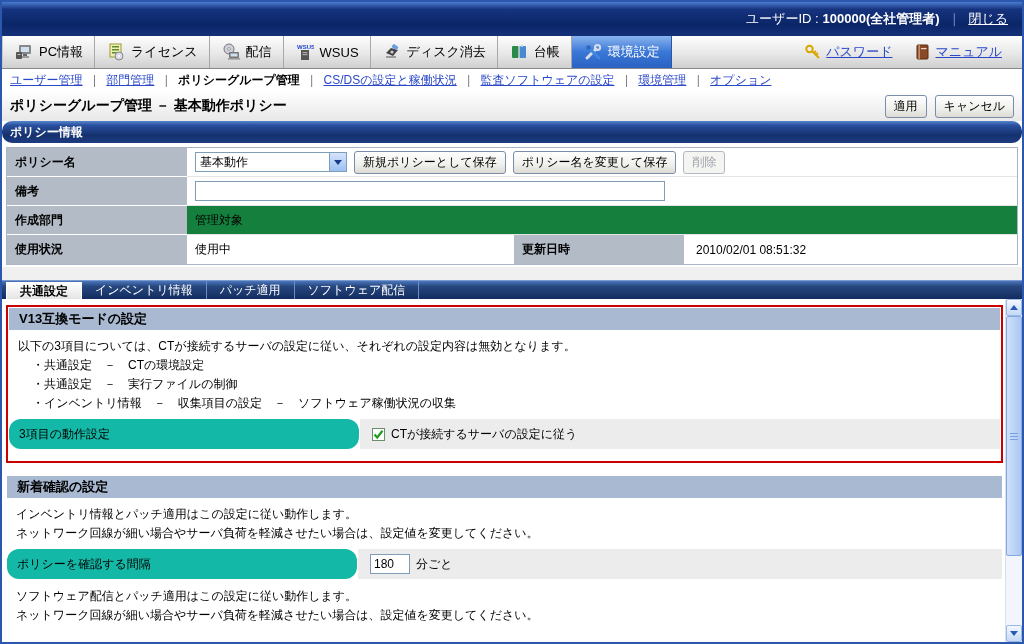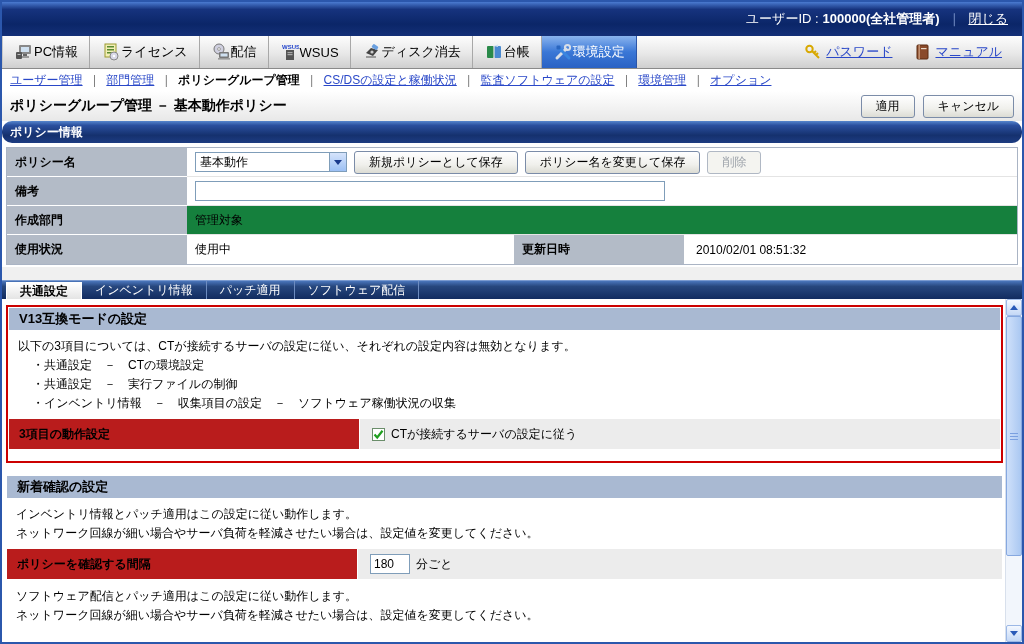--- a/index.html
+++ b/index.html
@@ -10,38 +10,38 @@
   .topbar { height:34px; flex:0 0 34px; background:linear-gradient(180deg,#4a7ad0 0%,#16337e 22%,#0b2668 65%,#143078 100%);
             display:flex; align-items:center; justify-content:flex-end; padding:0 14px; color:#fff; font-size:13px; }
   .topbar .uid-label { margin-right:4px; }
   .topbar .uid-value { font-weight:bold; }
   .topbar .tb-sep { margin:0 8px; color:#8aa4d8; }
   .topbar a.close { color:#fff; text-decoration:underline; cursor:pointer; }
 
   
   .maintabs { height:33px; flex:0 0 33px; background:linear-gradient(180deg,#fdfdfd 0%,#e8e8e8 55%,#cfcfcf 100%);
               border-bottom:1px solid #8a8a8a; display:flex; align-items:stretch; }
-  .mtab { display:flex; align-items:center; padding:0 11px; border-right:1px solid #a8a8a8; font-size:13px; cursor:pointer; }
+  .mtab { display:flex; align-items:center; gap:5px; padding:0 11px; border-right:1px solid #a8a8a8; font-size:13px; cursor:pointer; }
   .mtab:first-child { border-left:1px solid #c8c8c8; }
   .mtab.sel { background:linear-gradient(180deg,#8ab4ee 0%,#3a77d6 50%,#2a62c4 100%); color:#fff; border-right:1px solid #2a55a8; }
   .mtab .icon, .util .icon { display:inline-flex; width:20px; height:20px; align-items:center; justify-content:center; }
   .util { margin-left:auto; display:flex; align-items:center; gap:20px; padding-right:20px; }
   .util a { color:#2a48c8; text-decoration:underline; display:flex; align-items:center; gap:3px; font-size:13px; cursor:pointer; }
 
   
   .breadcrumb { height:22px; flex:0 0 22px; background:#fff; display:flex; align-items:center; padding:0 8px; font-size:12px; }
   .breadcrumb a { color:#2a48c8; text-decoration:underline; cursor:pointer; }
   .breadcrumb .bc-current { font-weight:bold; color:#000; }
   .breadcrumb .bc-sep { color:#555; margin:0 6px; }
 
   
   .titlerow { height:30px; flex:0 0 30px; background:linear-gradient(180deg,#ffffff,#e8e8e8); display:flex; align-items:center; padding:0 8px; }
   .pagetitle { font-size:14px; font-weight:bold; }
   .titlerow .btns { margin-left:auto; display:flex; gap:8px; }
-  button.xp { font-family:Liberation Serif, serif; font-size:12px; border:1px solid #7b8ca8; border-radius:3px; padding:2px 14px;
+  button.xp { font-family:Liberation Serif, serif; font-size:12px; border:1px solid #7b8ca8; border-radius:3px; padding:2px 8px;
               background:linear-gradient(180deg,#ffffff 0%,#f0f0ec 60%,#dcdcd4 100%); cursor:pointer; }
   button.xp:disabled, button.xp.disabled { color:#9aa0a8; background:#f4f4f0; border-color:#b0b8c4; cursor:default; }
 
   
   .sechdr { height:22px; flex:0 0 22px; background:linear-gradient(180deg,#5585cc 0%,#2a4f9e 20%,#15316e 65%,#1d3c82 100%);
             color:#fff; font-weight:bold; display:flex; align-items:center; padding:0 8px; font-size:12px;border-radius:10px; }
 
   
   .formwrap { flex:0 0 124px; padding:4px 4px 0 4px; background:#fff; }
   .ftable { border:1px solid #aab4c4; }
@@ -78,21 +78,21 @@
   .contentarea { flex:1; display:flex; overflow:hidden; background:#fff; }
   .scrollpane { flex:1; overflow:hidden; padding:6px 2px 1px 4px; }
 
   .redbox { border:2px solid #cc0000; margin-bottom:12px; background:#fff; }
   .subhdr { height:24px; background:#a9b9d2; font-size:13px; font-weight:bold; display:flex; align-items:center; padding:0 10px;
             border:1px solid #fff; }
   .desc { padding:6px 10px 4px 10px; line-height:19px; }
   .desc .indent { padding-left:14px; }
 
   .setrow { display:flex; height:30px; margin:2px 1px; align-items:stretch; }
-  .setlabel { width:350px; flex:0 0 350px; background:#b91c1c; font-weight:bold; display:flex; align-items:center; padding-left:10px; }
+  .setlabel { width:350px; flex:0 0 350px; background:#14b8a6; font-weight:normal; display:flex; align-items:center; padding-left:10px;border-radius:12px; }
   .setval { flex:1; background:#ececec; display:flex; align-items:center; padding-left:12px; gap:6px; margin-left:1px; }
   .boxpad { height:10px; }
 
   .checkbox { width:13px; height:13px; border:1px solid #6b8e6b; background:#fff; display:flex; align-items:center; justify-content:center;
               cursor:pointer; }
   .checkbox svg { display:block; }
 
   .section2 { background:#fff; }
 
   

